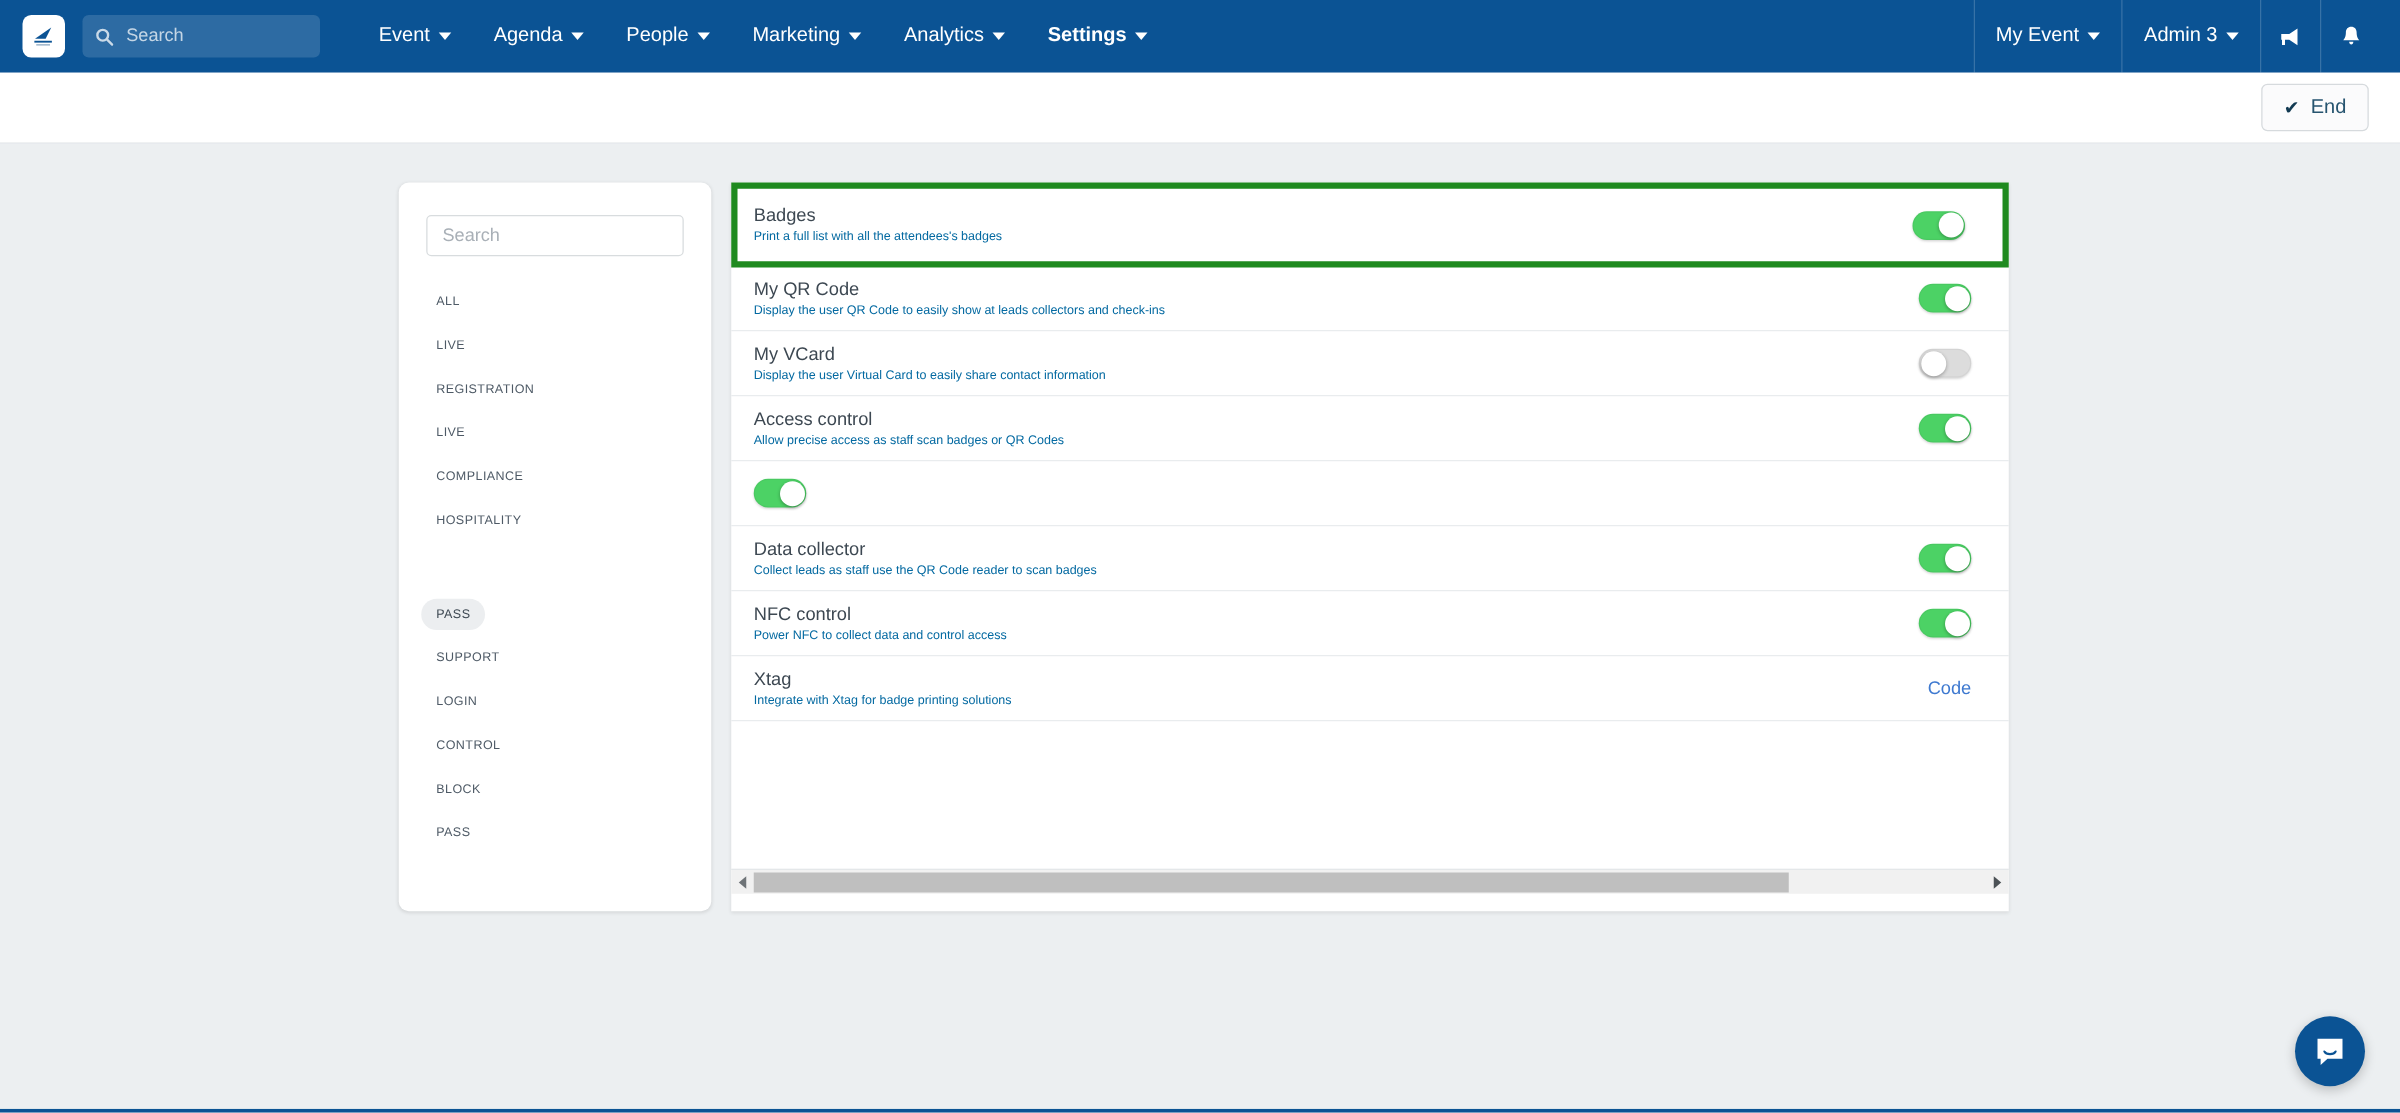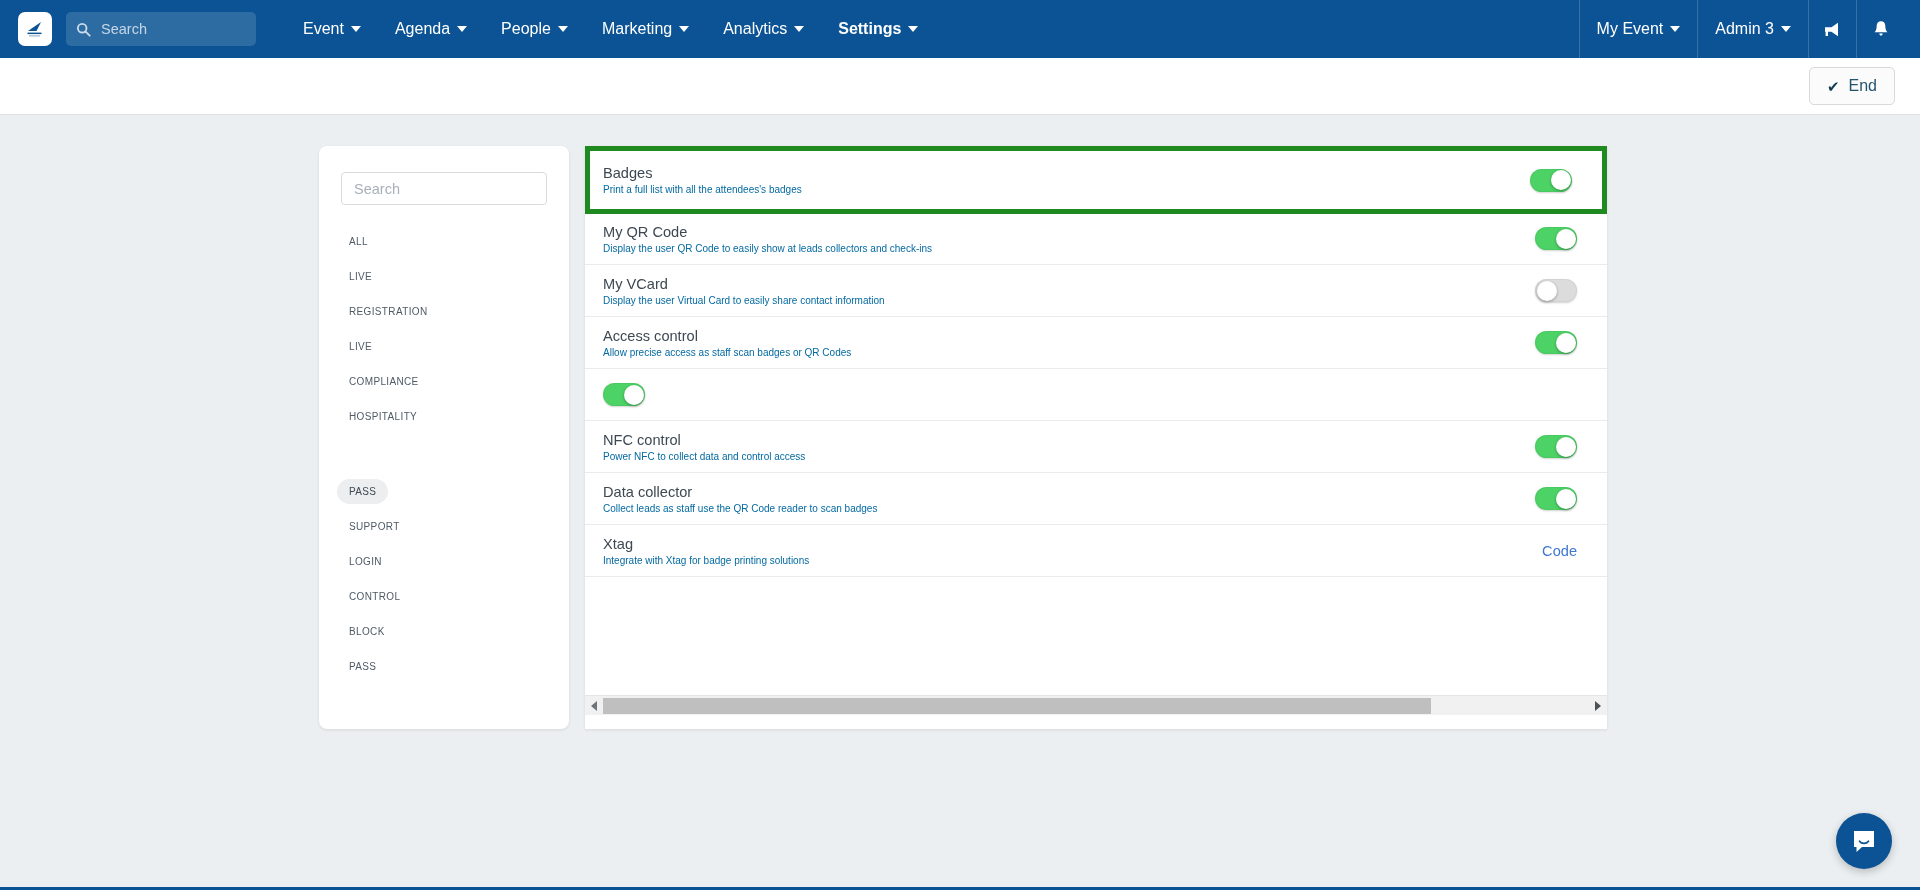--- a/index.html
+++ b/index.html
@@ -375,32 +375,32 @@
         </div>
 
         <div class="row">
           <div class="toggle on">
               <span class="knob"></span>
             </div>
         </div>
 
         <div class="row">
           <div class="row-texts">
+            <span class="row-title">Data collector</span>
+            <span class="row-sub">Collect leads as staff use the QR Code reader to scan badges</span>
+          </div>
+          <div class="toggle on">
+              <span class="knob"></span>
+            </div>
+        </div>
+
+        <div class="row">
+          <div class="row-texts">
             <span class="row-title">NFC control</span>
             <span class="row-sub">Power NFC to collect data and control access</span>
-          </div>
-          <div class="toggle on">
-              <span class="knob"></span>
-            </div>
-        </div>
-
-        <div class="row">
-          <div class="row-texts">
-            <span class="row-title">Data collector</span>
-            <span class="row-sub">Collect leads as staff use the QR Code reader to scan badges</span>
           </div>
           <div class="toggle on">
               <span class="knob"></span>
             </div>
         </div>
 
         <div class="row">
           <div class="row-texts">
             <span class="row-title">Xtag</span>
             <span class="row-sub">Integrate with Xtag for badge printing solutions</span>

